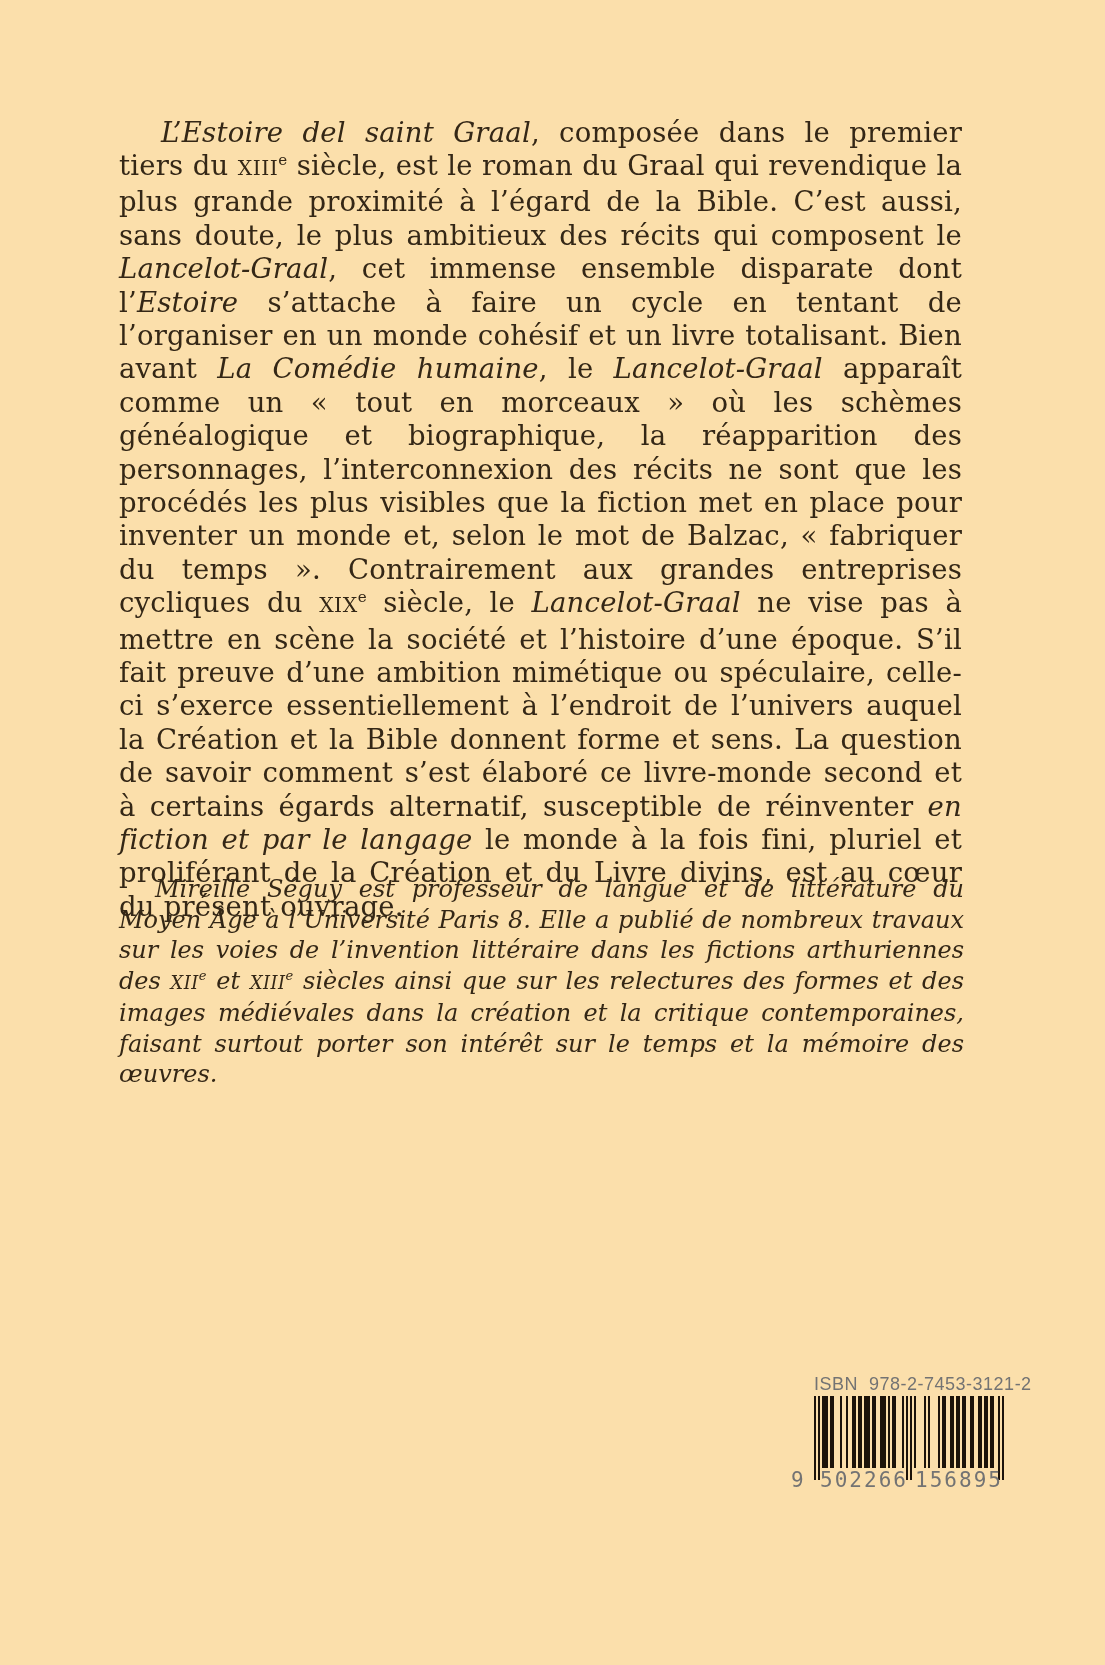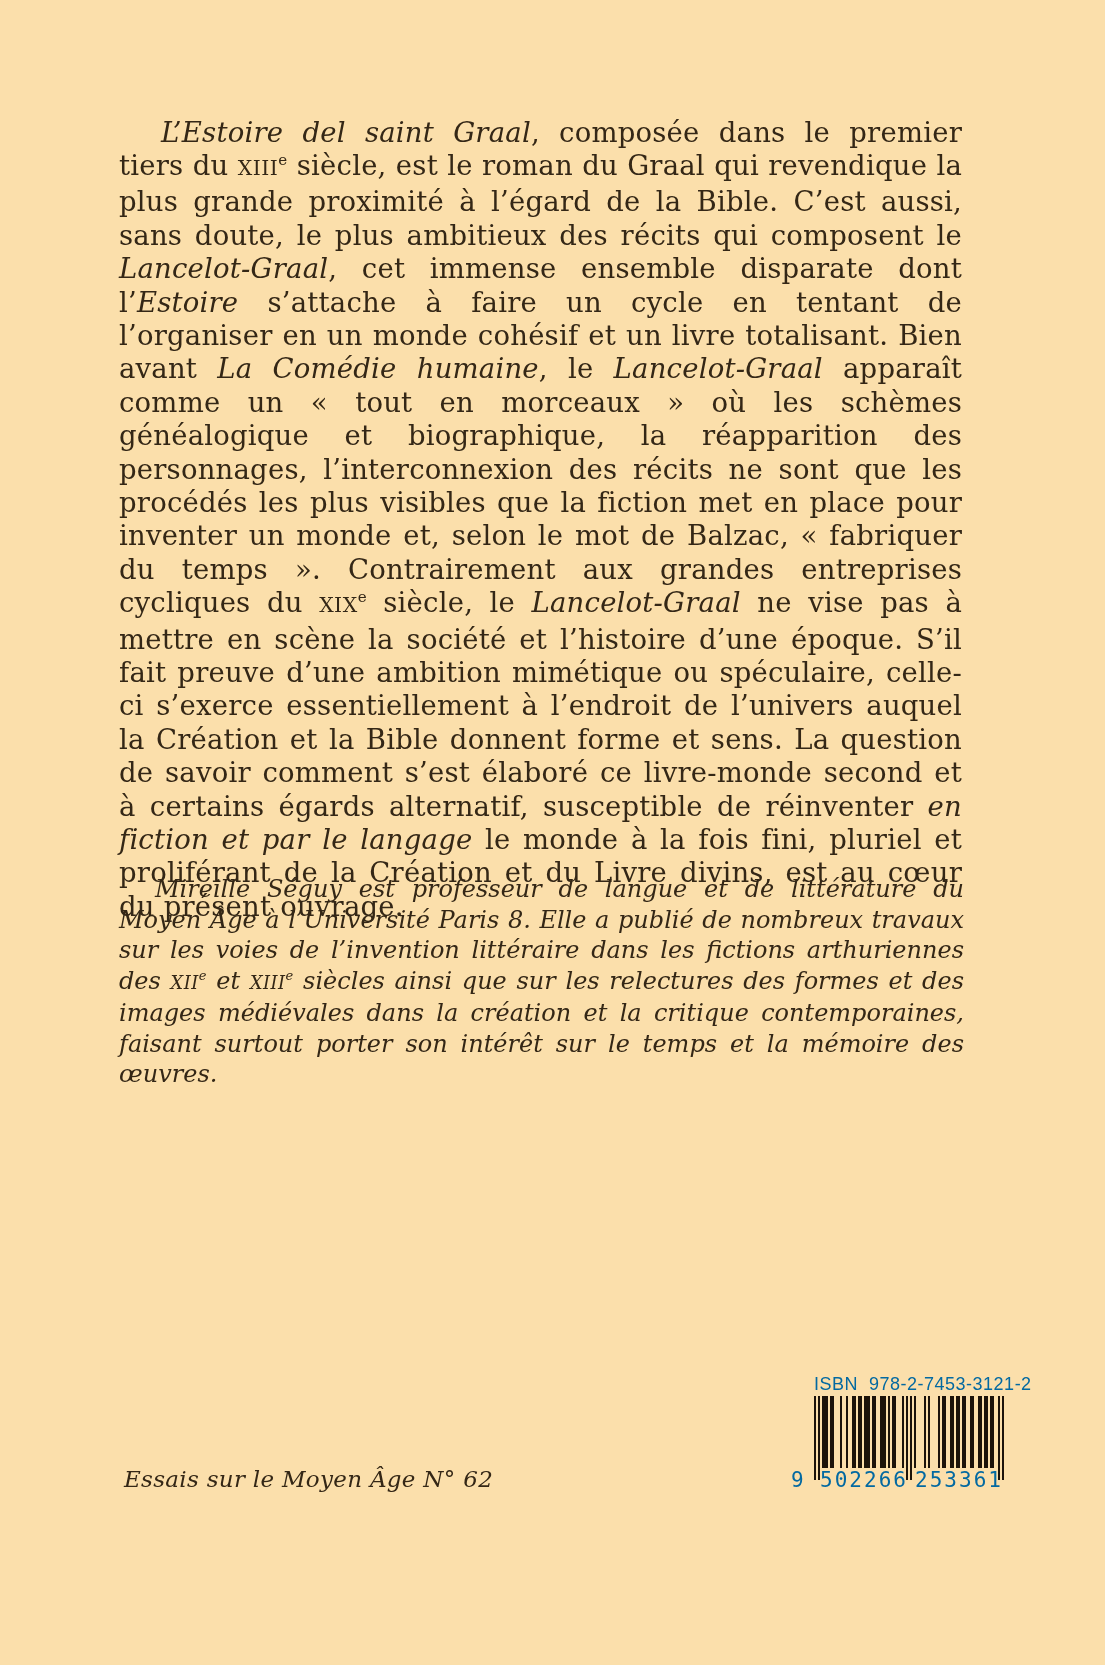--- a/index.html
+++ b/index.html
@@ -53,21 +53,21 @@
     font-size: 23px;
     font-style: italic;
     letter-spacing: 0.3px;
   }
   
   .barcode-block {
     position: absolute;
     left: 775px;
     top: 1374px;
     width: 217px;
-    color: #0369a1;
+    color: #737373;
   }
   .isbn-label {
     margin-left: 23px;
     width: 194px;
     text-align: center;
     font-family: "Liberation Sans", "DejaVu Sans", sans-serif;
     font-size: 18px;
     letter-spacing: 0.5px;
     line-height: 20px;
     white-space: pre;
@@ -96,21 +96,20 @@
 </style>
 </head>
 <body>
 
 <div class="cover">
 
   <p class="main-para"><span class="it">L’Estoire del saint Graal</span><span>, composée dans le premier tiers du </span><span class="sc">XIII</span><span class="sup">e</span><span> siècle, est le roman du Graal qui revendique la plus grande proximité à l’égard de la Bible. C’est aussi, sans doute, le plus ambitieux des récits qui composent le </span><span class="it">Lancelot-Graal</span><span>, cet immense ensemble disparate dont l’</span><span class="it">Estoire</span><span> s’attache à faire un cycle en tentant de l’organiser en un monde cohésif et un livre totalisant. Bien avant </span><span class="it">La Comédie humaine</span><span>, le </span><span class="it">Lancelot-Graal</span><span> apparaît comme un « tout en morceaux » où les schèmes généalogique et biographique, la réapparition des personnages, l’interconnexion des récits ne sont que les procédés les plus visibles que la fiction met en place pour inventer un monde et, selon le mot de Balzac, « fabriquer du temps ». Contrairement aux grandes entreprises cycliques du </span><span class="sc">XIX</span><span class="sup">e</span><span> siècle, le </span><span class="it">Lancelot-Graal</span><span> ne vise pas à mettre en scène la société et l’histoire d’une époque. S’il fait preuve d’une ambition mimétique ou spéculaire, celle-ci s’exerce essentiellement à l’endroit de l’univers auquel la Création et la Bible donnent forme et sens. La question de savoir comment s’est élaboré ce livre-monde second et à certains égards alternatif, susceptible de réinventer </span><span class="it">en fiction et par le langage</span><span> le monde à la fois fini, pluriel et proliférant de la Création et du Livre divins, est au cœur du présent ouvrage.</span></p>
 
   <p class="bio-para"><span>Mireille Séguy est professeur de langue et de littérature du Moyen Âge à l’Université Paris 8. Elle a publié de nombreux travaux sur les voies de l’invention littéraire dans les fictions arthuriennes des </span><span class="sc">XII</span><span class="sup">e</span><span> et </span><span class="sc">XIII</span><span class="sup">e</span><span> siècles ainsi que sur les relectures des formes et des images médiévales dans la création et la critique contemporaines, faisant surtout porter son intérêt sur le temps et la mémoire des œuvres.</span></p>
 
-  <div class="collection">Essais sur le Moyen Âge N° 62</div>
 
   <div class="barcode-block">
     <div class="isbn-label">ISBN  978-2-7453-3121-2</div>
     <div class="bars-row">
         <div class="module bar guard"></div>
         <div class="module guard"></div>
         <div class="module bar guard"></div>
         <div class="module"></div>
         <div class="module bar"></div>
         <div class="module bar"></div>
@@ -200,17 +199,17 @@
         <div class="module bar"></div>
         <div class="module"></div>
         <div class="module"></div>
         <div class="module bar guard"></div>
         <div class="module guard"></div>
         <div class="module bar guard"></div>
       </div>
     <div class="digits-row">
       <span class="d-first">9</span>
       <span class="d-left">502266</span>
-      <span class="d-right">253361</span>
+      <span class="d-right">156895</span>
     </div>
   </div>
 
 </div>
 
 </body></html>

